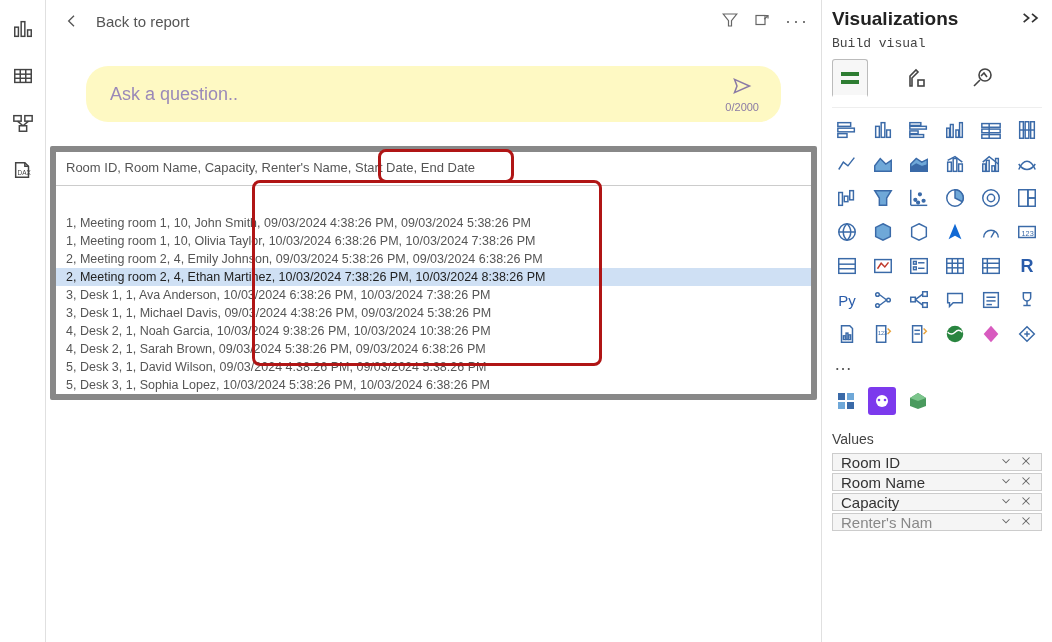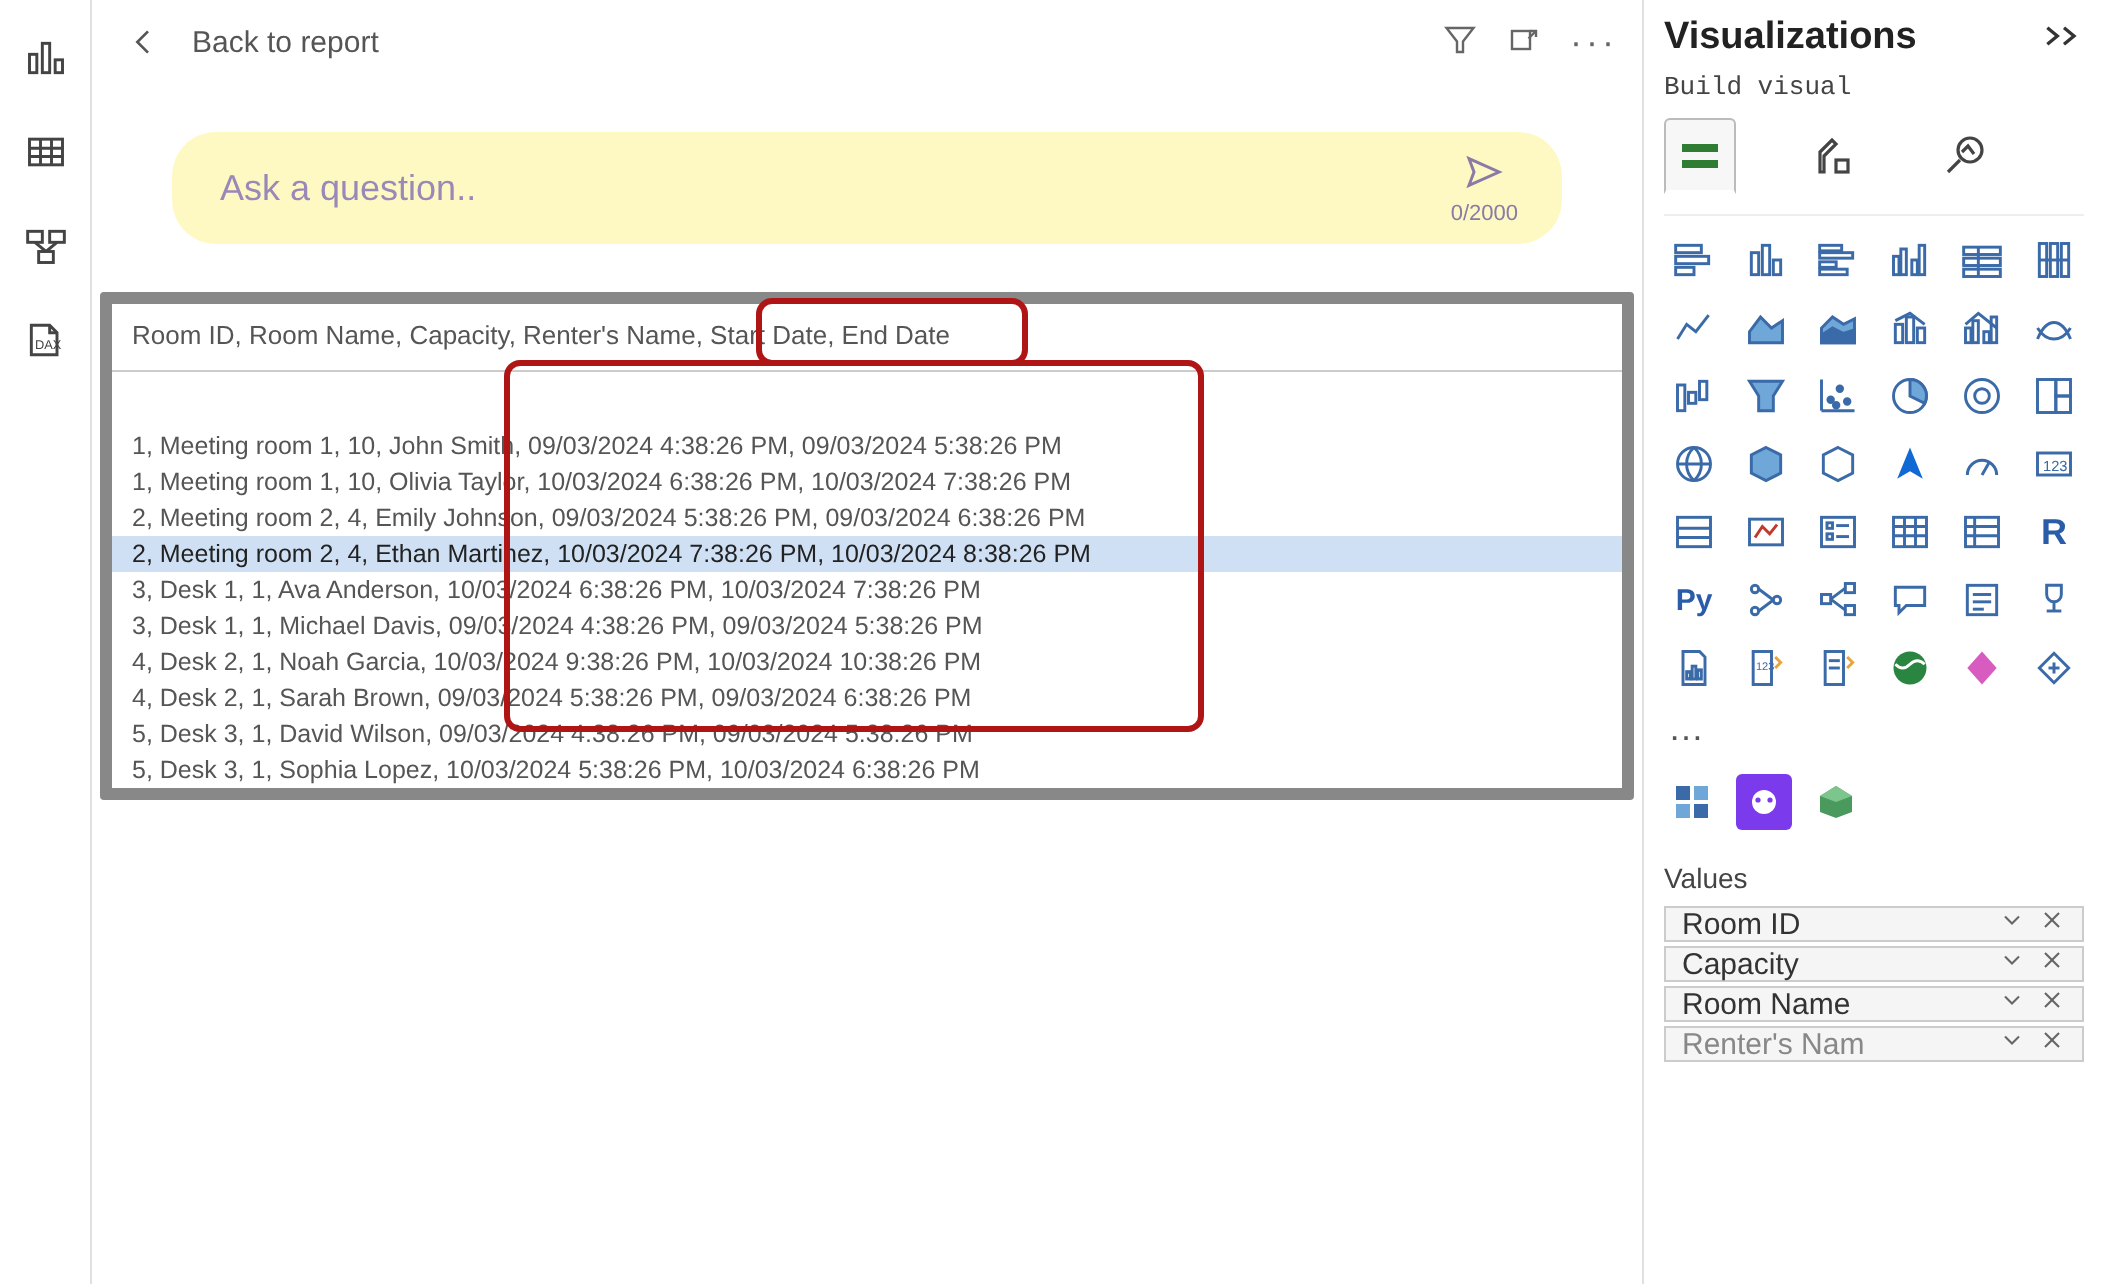--- a/index.html
+++ b/index.html
@@ -381,21 +381,21 @@
     <div class="cell">
         <svg viewBox="0 0 24 24">
           <rect x="3" y="4" width="18" height="16"></rect>
           <line x1="3" y1="9" x2="21" y2="9"></line>
           <line x1="3" y1="14" x2="21" y2="14"></line>
           <line x1="8" y1="4" x2="8" y2="20"></line>
         </svg>
       </div>
     <div class="cell" style="color:#2a5caa;font-weight:bold;font-size:18px;">R</div>
 
-    <div class="cell" style="color:#2a5caa;font-weight:bold;font-size:15px;">Py</div>
+    <div class="cell" style="color:#2a5caa;font-weight:normal;font-size:15px;">Py</div>
     <div class="cell">
         <svg viewBox="0 0 24 24">
           <circle cx="6" cy="6" r="2"></circle>
           <circle cx="6" cy="18" r="2"></circle>
           <circle cx="18" cy="12" r="2"></circle>
           <line x1="8" y1="6" x2="16" y2="12"></line>
           <line x1="8" y1="18" x2="16" y2="12"></line>
         </svg>
       </div>
     <div class="cell">
@@ -505,33 +505,33 @@
           <span><svg viewBox="0 0 24 24">
               <polyline points="6 9 12 15 18 9"></polyline>
             </svg></span>
           <span><svg viewBox="0 0 24 24">
               <line x1="6" y1="6" x2="18" y2="18"></line>
               <line x1="18" y1="6" x2="6" y2="18"></line>
             </svg></span>
         </span>
       </div>
       <div class="field">
-        <span>Capacity</span>
+        <span>Room Name</span>
         <span class="ficons">
           <span><svg viewBox="0 0 24 24">
               <polyline points="6 9 12 15 18 9"></polyline>
             </svg></span>
           <span><svg viewBox="0 0 24 24">
               <line x1="6" y1="6" x2="18" y2="18"></line>
               <line x1="18" y1="6" x2="6" y2="18"></line>
             </svg></span>
         </span>
       </div>
       <div class="field">
-        <span>Room Name</span>
+        <span>Capacity</span>
         <span class="ficons">
           <span><svg viewBox="0 0 24 24">
               <polyline points="6 9 12 15 18 9"></polyline>
             </svg></span>
           <span><svg viewBox="0 0 24 24">
               <line x1="6" y1="6" x2="18" y2="18"></line>
               <line x1="18" y1="6" x2="6" y2="18"></line>
             </svg></span>
         </span>
       </div>

